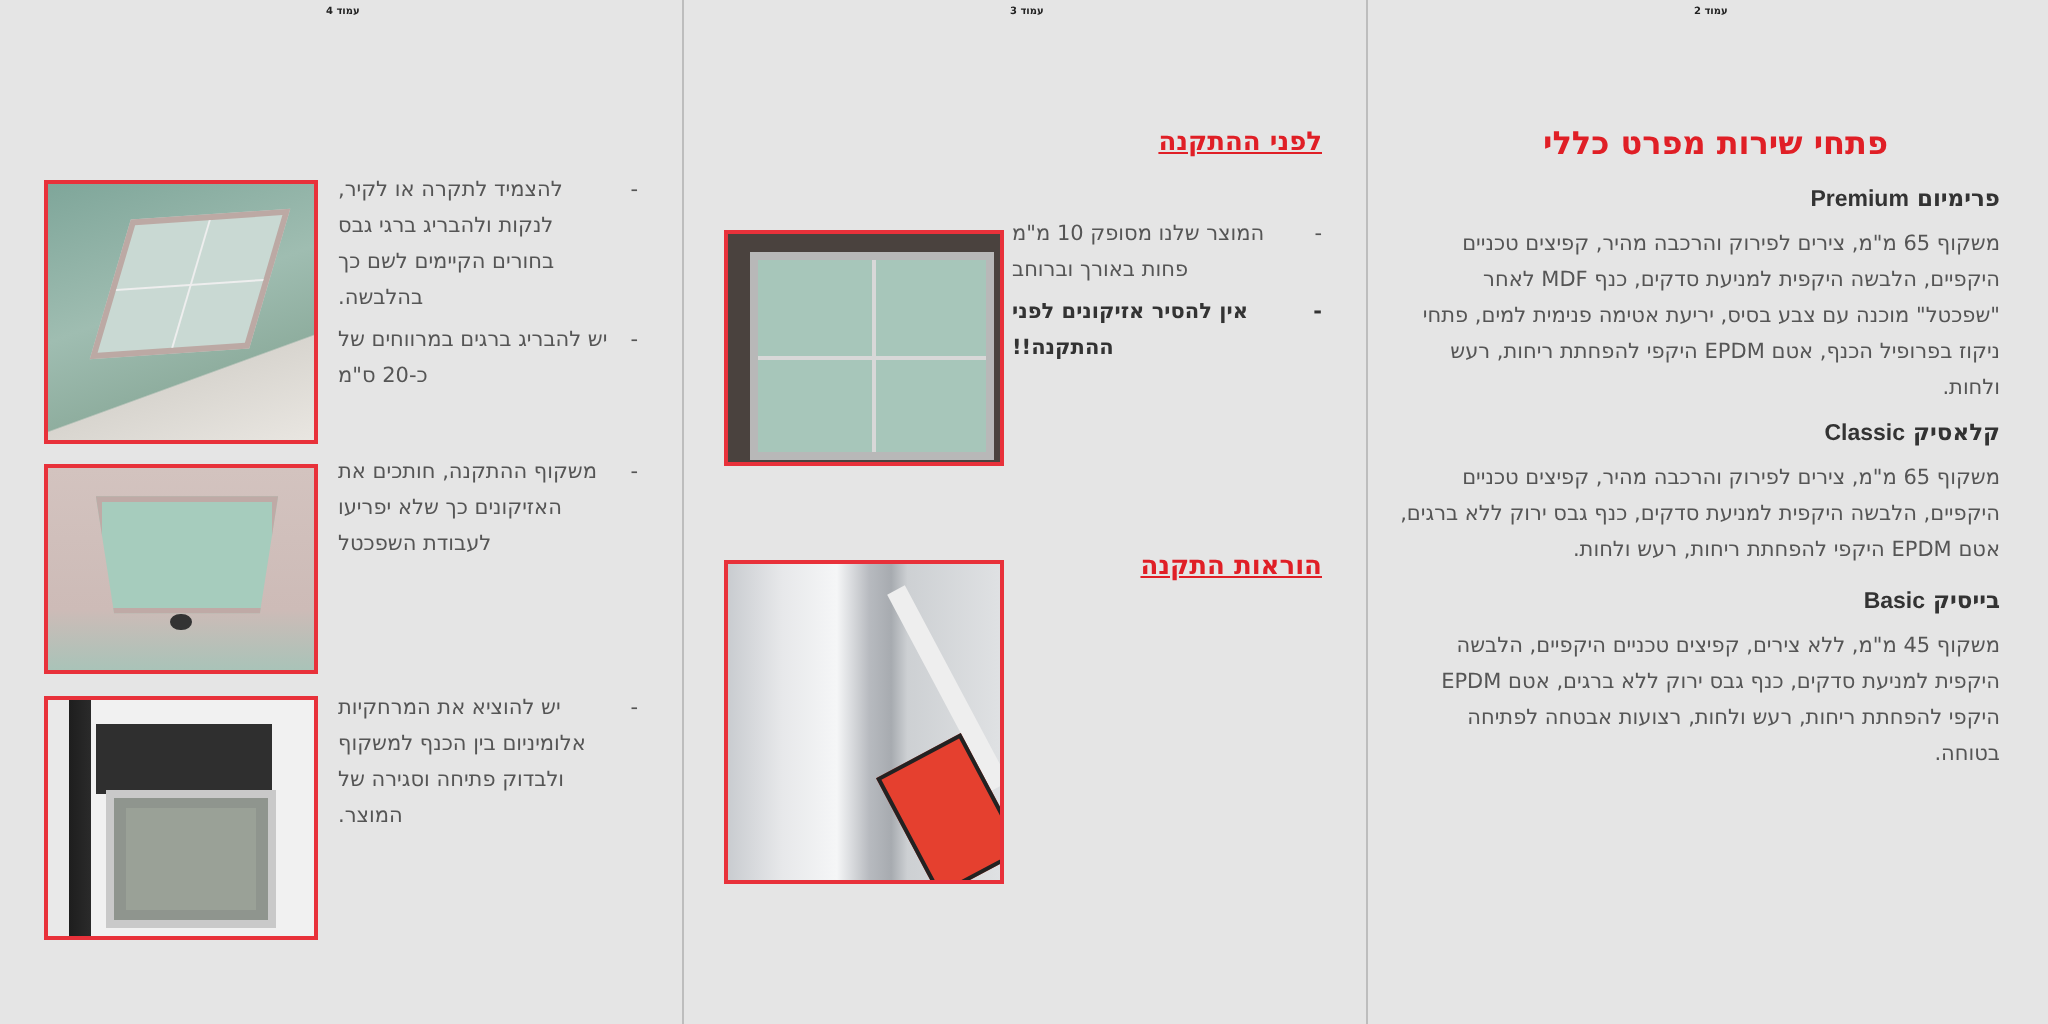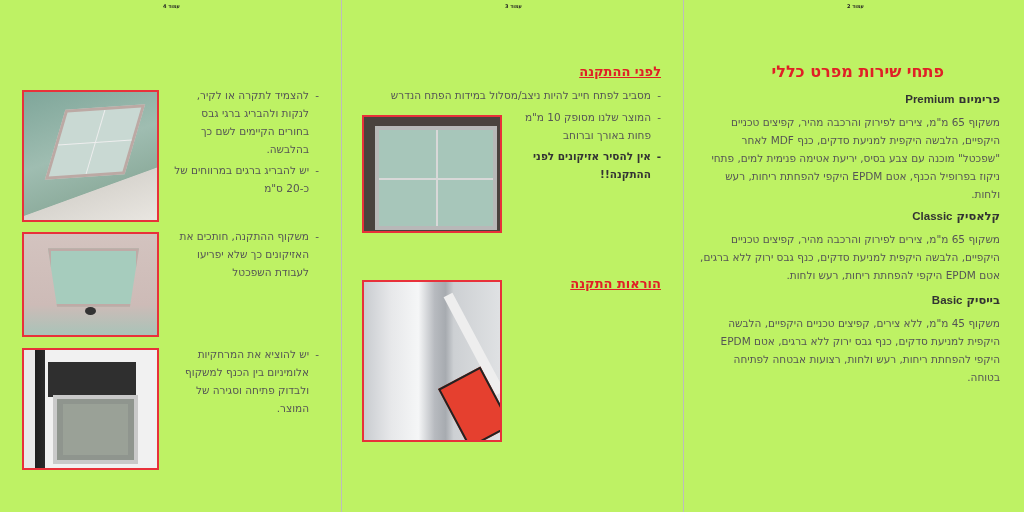--- a/index.html
+++ b/index.html
@@ -1,28 +1,28 @@
 <!DOCTYPE html>
 <html><head>
 <meta charset="utf-8">
 <style>
   html,body{margin:0;padding:0;}
   body{width:1024px;height:512px;background:#ffffff;position:relative;overflow:hidden;font-family:"DejaVu Sans","Liberation Sans",sans-serif;color:#555;}
-  .page{position:absolute;top:0;height:512px;background:#bef264;}
+  .page{position:absolute;top:0;height:512px;background:#e5e5e5;}
   .p4{left:0;width:341px;}
   .p3{left:342px;width:341px;}
   .p2{left:684px;width:340px;}
   .divider{position:absolute;top:0;width:1px;height:512px;background:#bdbdbd;}
   .pagenum{position:absolute;top:3px;font-size:5px;color:#222;font-weight:bold;direction:rtl;}
   .title-main{position:absolute;top:62px;right:80px;color:#e01f26;font-size:16px;font-weight:bold;direction:rtl;white-space:nowrap;}
   .h2{position:absolute;right:24px;font-size:11.5px;font-weight:bold;color:#333;direction:rtl;white-space:nowrap;}
   .h2 .en{font-family:"Liberation Sans",sans-serif;}
   .para{position:absolute;right:24px;width:300px;font-size:10.5px;line-height:18px;color:#555;direction:rtl;text-align:right;}
   .sec-title{position:absolute;color:#e01f26;font-size:13px;font-weight:bold;text-decoration:underline;direction:rtl;white-space:nowrap;}
-  .bullets{position:absolute;direction:rtl;text-align:right;font-size:10.5px;line-height:18px;color:#555;margin:0;padding:0;list-style:none;}
+  .bullets{position:absolute;direction:rtl;text-align:left;font-size:10.5px;line-height:18px;color:#555;margin:0;padding:0;list-style:none;}
   .bullets li{padding-right:10px;position:relative;margin-bottom:3px;}
   .bullets li::before{content:"-";position:absolute;right:0;top:0;}
   .bullets li.bold{font-weight:bold;color:#333;}
   .photo{position:absolute;border:2px solid #e8313a;box-sizing:border-box;overflow:hidden;}
   .ph-a{background:linear-gradient(160deg,#7fa69a 0%,#9fbdb1 45%,#8fae9f 70%,#d8d5cf 70.5%,#e9e6e1 100%);}
   .ph-a .tile{position:absolute;left:24%;top:12%;width:54%;height:50%;background:#c9d9d3;border:3px solid #bca9a4;transform:skew(-20deg,0) rotate(-4deg);}
   .ph-a .tile::before{content:"";position:absolute;left:50%;top:0;bottom:0;width:1px;background:#eee;}
   .ph-a .tile::after{content:"";position:absolute;top:50%;left:0;right:0;height:1px;background:#eee;}
   .ph-b{background:linear-gradient(180deg,#d3c3bf 0%,#cdbbb7 70%,#a9c3b8 100%);}
   .ph-b .tile{position:absolute;left:18%;top:14%;width:64%;height:52%;background:#a6ccbd;border:3px solid #bfaaa6;clip-path:polygon(0 0,100% 0,90% 100%,10% 100%);}
@@ -67,23 +67,20 @@
   <ul class="bullets" style="right:22px;top:345px;width:150px;">
     <li>יש להוציא את המרחקיות אלומיניום בין הכנף למשקוף ולבדוק פתיחה וסגירה של המוצר.</li>
   </ul>
 </div>
 <div class="divider" style="left:341px;"></div>
 
 <div class="page p3">
   <div class="pagenum" style="left:163px;">עמוד 3</div>
 
   <div class="sec-title" style="right:22px;top:64px;">לפני ההתקנה</div>
-  <ul class="bullets" style="right:22px;top:86px;width:300px;">
-    <li>מסביב לפתח חייב להיות ניצב/מסלול במידות הפתח הנדרש</li>
-  </ul>
 
   <div class="photo ph-d" style="left:20px;top:115px;width:140px;height:118px;">
       <div class="frame"></div>
     </div>
 
   <ul class="bullets" style="right:22px;top:108px;width:155px;">
     <li>המוצר שלנו מסופק 10 מ"מ פחות באורך וברוחב</li>
     <li class="bold">אין להסיר אזיקונים לפני ההתקנה!!</li>
   </ul>
 

